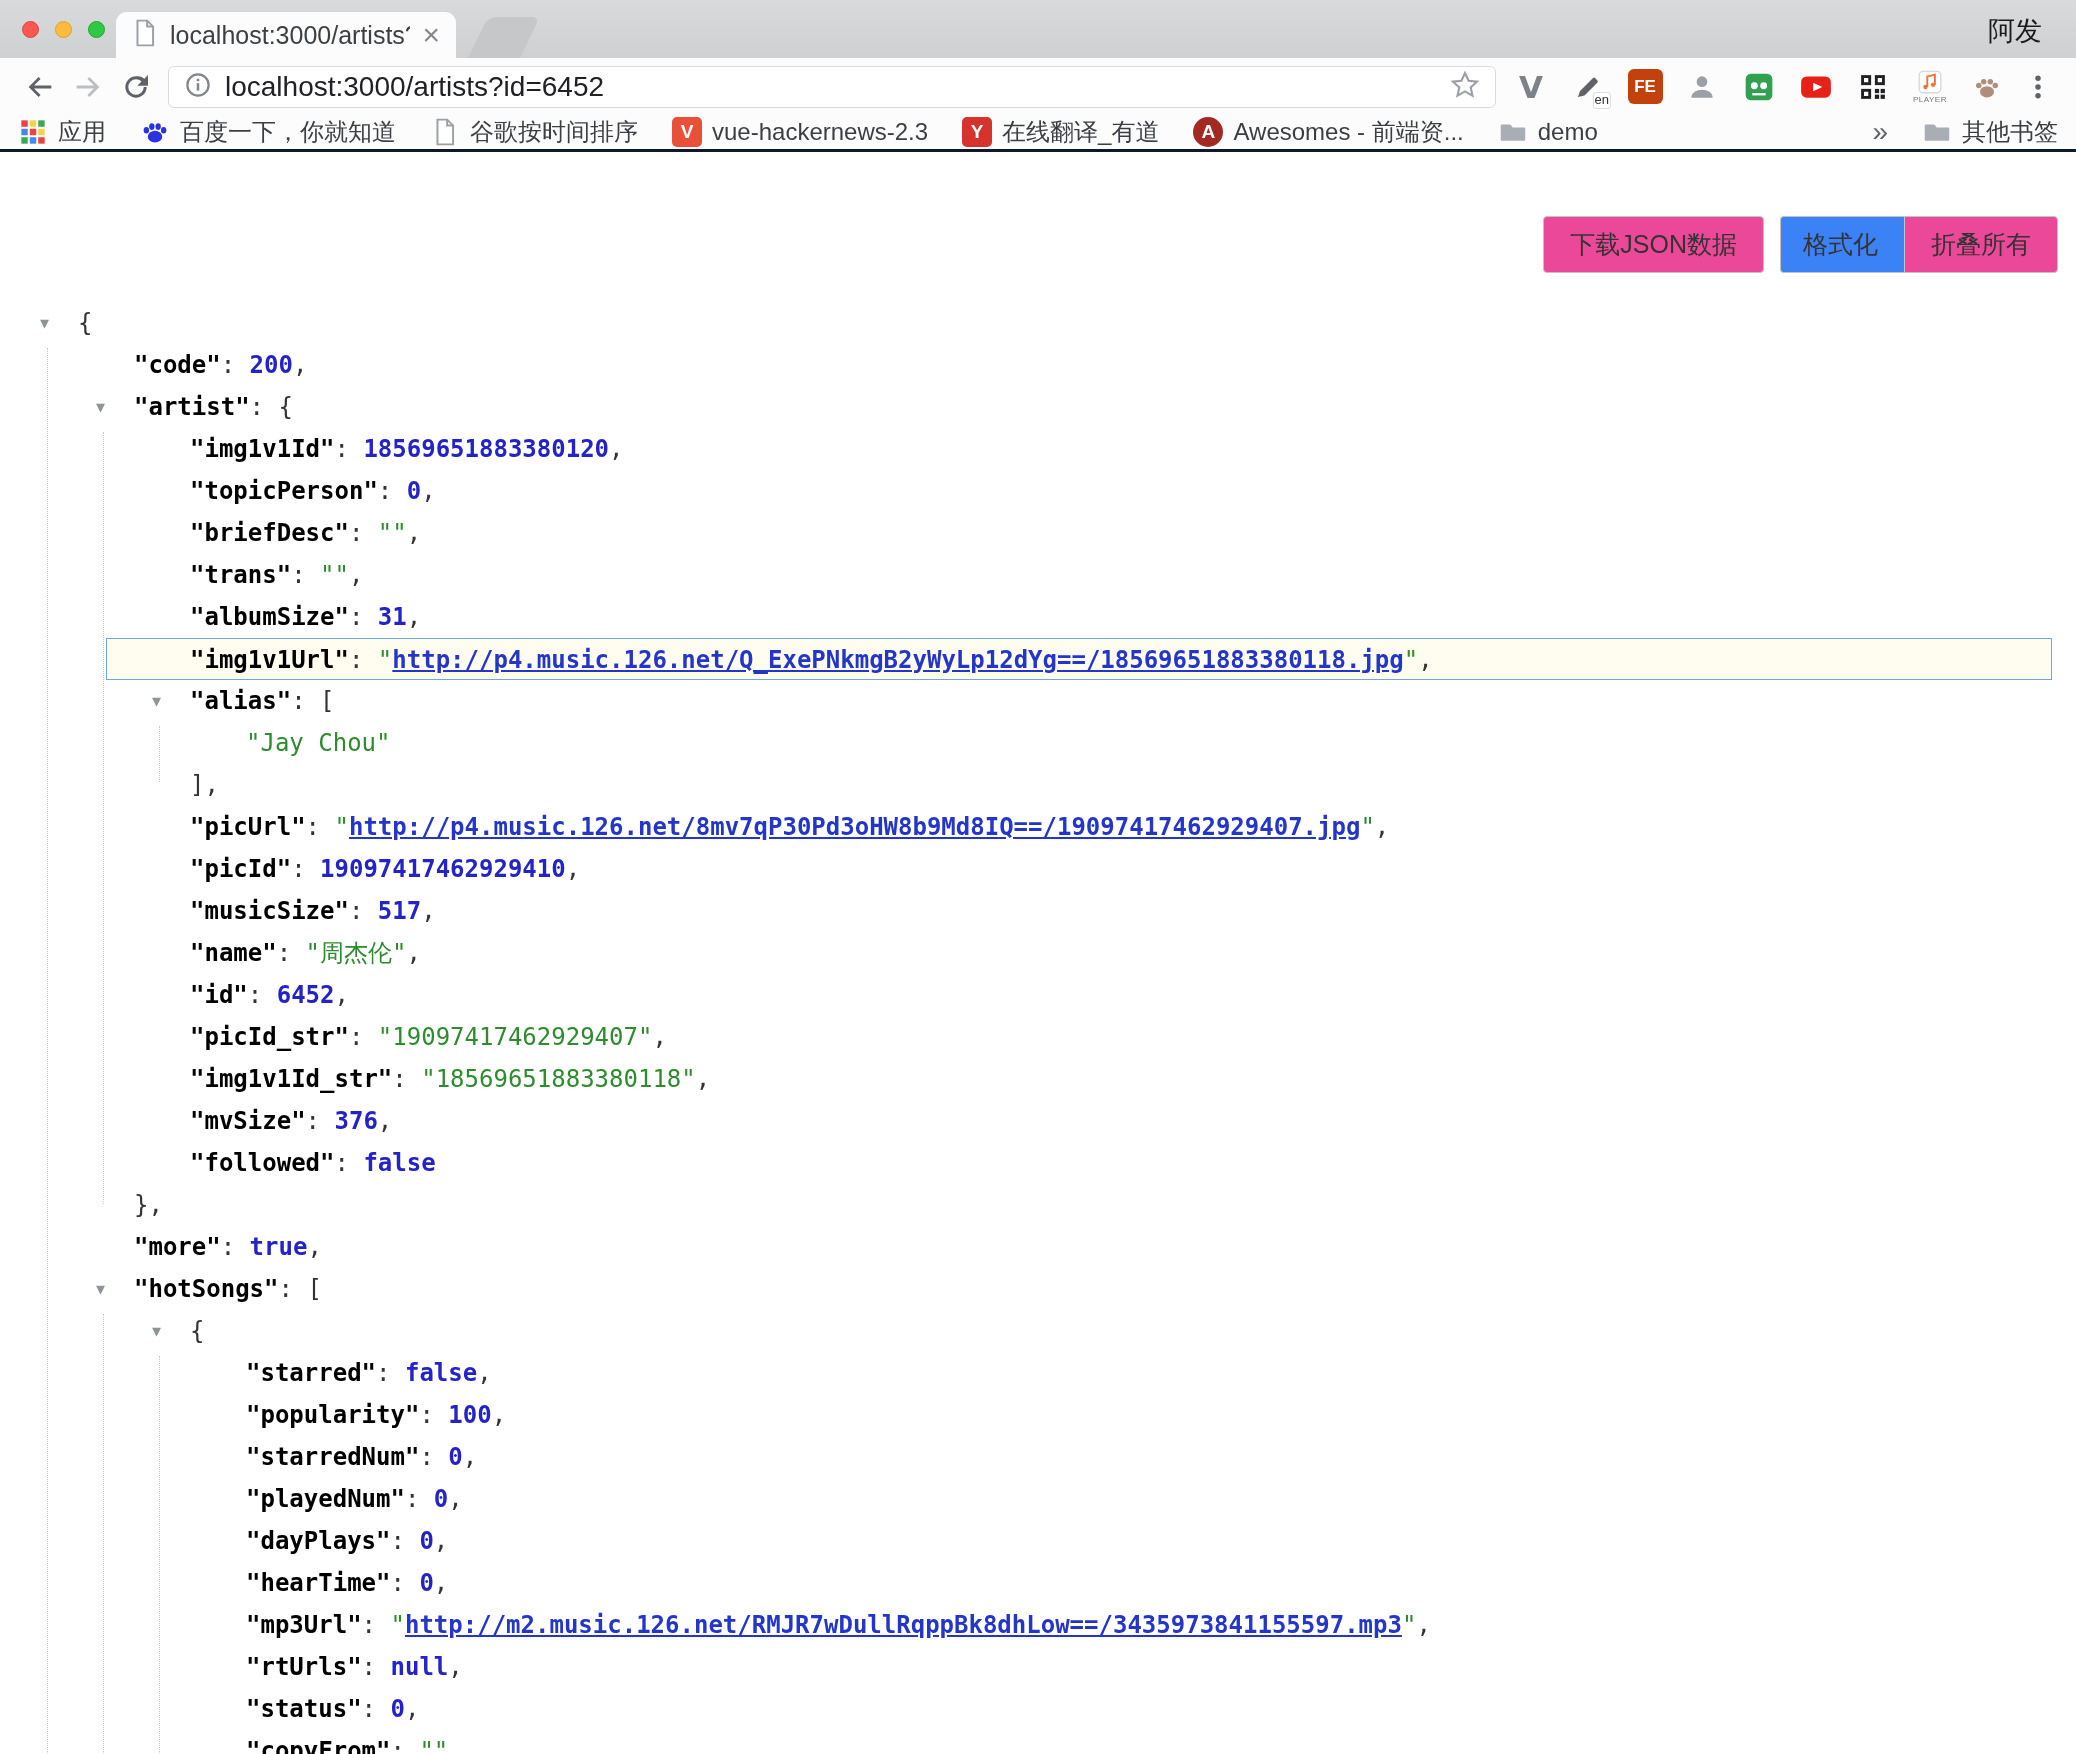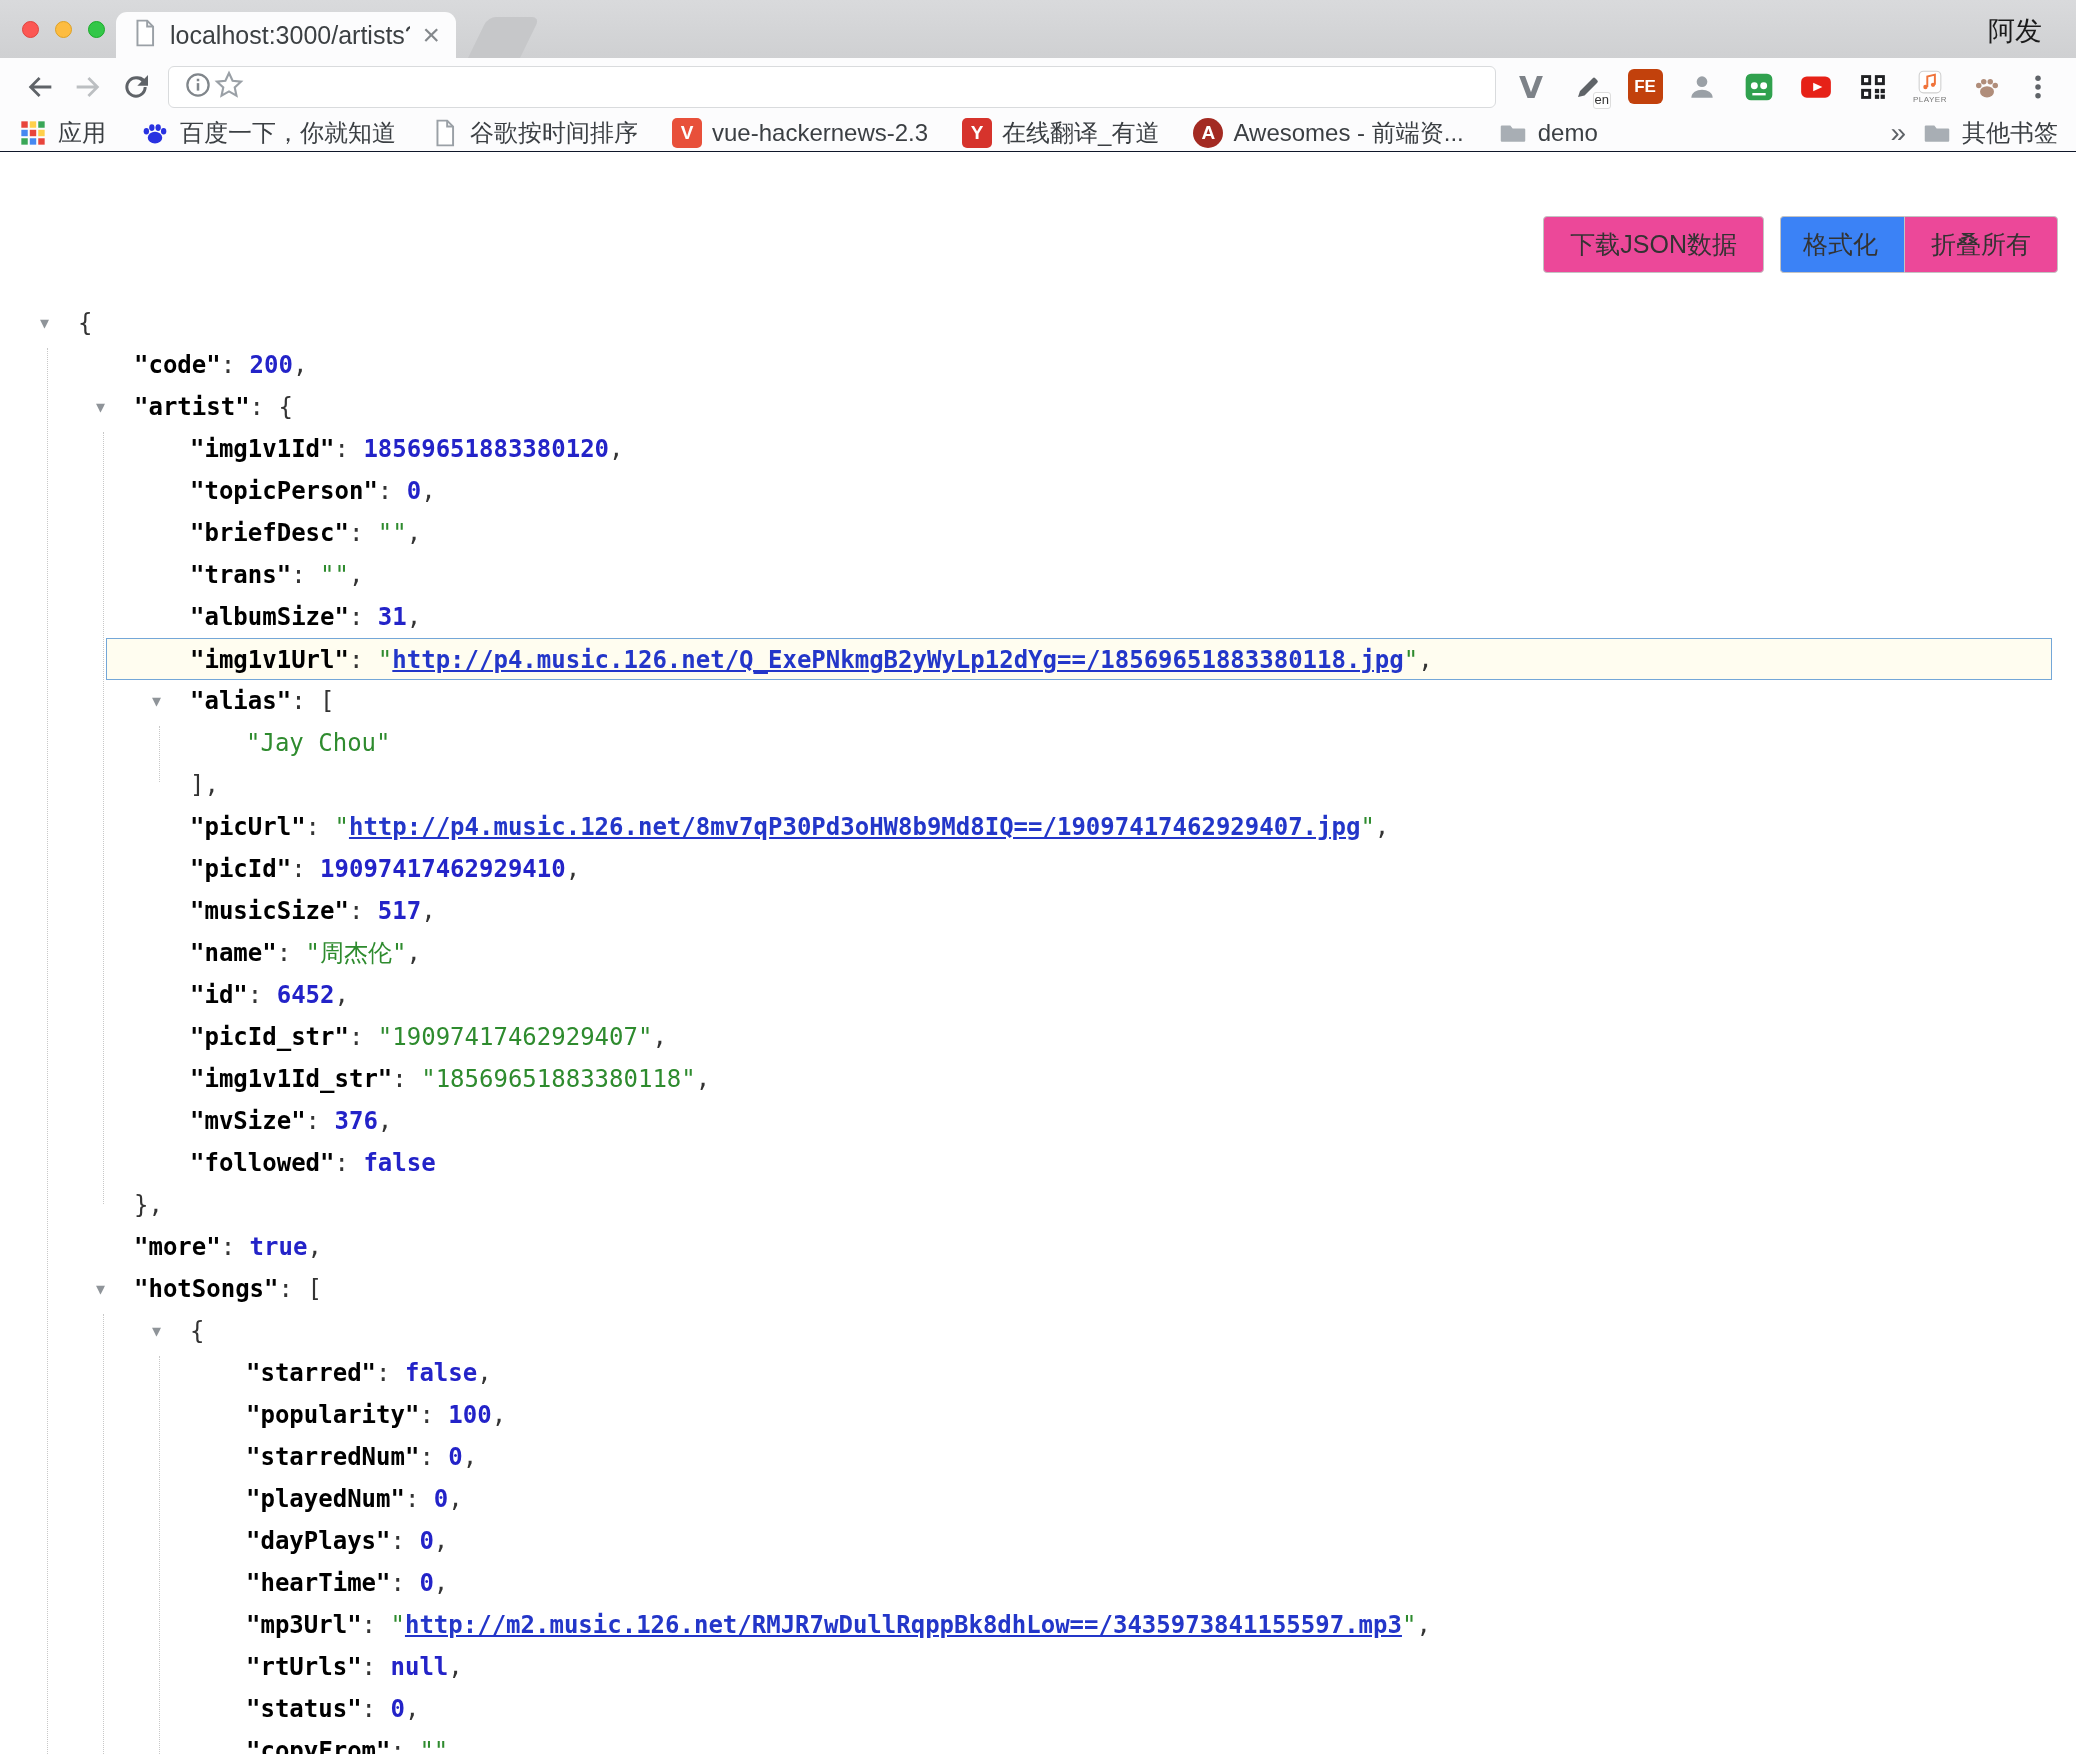--- a/index.html
+++ b/index.html
@@ -45,22 +45,22 @@
                             border-radius:6px; font-weight:800; font-size:17px; }
   .ext-badge { position:absolute; right:-2px; bottom:2px; font-size:13px;
                color:#333; background:#fff; border-radius:3px; line-height:1.1;
                padding:0 1px; border:1px solid #ddd; }
   .ext-caption { font-size:8px; color:#777; line-height:1; margin-top:1px;
                  letter-spacing:.5px; }
   .menu-btn { width:44px; height:48px; display:flex; align-items:center;
               justify-content:center; margin-left:8px; flex:0 0 auto; }
 
   
-  .bookmarks-bar { height:37px; background:#fcfcfd; border-bottom:1px solid #0f172a;
-                   display:flex; align-items:center; padding:0 18px; gap:16px;
+  .bookmarks-bar { height:37px; background:#fcfcfd; border-bottom:3px solid #0f172a;
+                   display:flex; align-items:center; padding:0 18px; gap:34px;
                    font-size:24px; color:#3b3f43; }
   .bm-item { display:flex; align-items:center; gap:10px; flex:0 0 auto; }
   .bm-icon { width:30px; height:30px; display:flex; align-items:center;
              justify-content:center; border-radius:5px; font-weight:bold;
              font-size:19px; color:#fff; flex:0 0 auto; }
   .bm-icon.icon-letter-v { background:#e8503a; }
   .bm-icon.icon-letter-y { background:#d6332c; }
   .bm-icon.icon-letter-a { background:#a32a22; border-radius:50%; }
   .bm-spacer { flex:1; }
   .bm-chevron { color:#5f6368; font-size:28px; flex:0 0 auto; }
@@ -132,20 +132,21 @@
       </svg>
   </div>
   <div class="omnibox">
     <span>
       <svg width="30" height="30" viewBox="0 0 24 24">
           <circle cx="12" cy="12" r="8.5" fill="none" stroke="#80868b" stroke-width="1.8"></circle>
           <rect x="11" y="10.5" width="2" height="6" fill="#80868b"></rect>
           <rect x="11" y="7" width="2" height="2" fill="#80868b"></rect>
         </svg>
     </span>
+    <span class="url-text">localhost:3000/artists?id=6452</span>
     <span>
       <svg width="32" height="32" viewBox="0 0 24 24">
           <path d="M12 3l2.7 5.8 6.3.7-4.7 4.3 1.3 6.2-5.6-3.2-5.6 3.2 1.3-6.2L3 9.5l6.3-.7z" fill="none" stroke="#9aa0a6" stroke-width="1.6"></path>
         </svg>
     </span>
   </div>
   <div class="extensions">
       <span class="ext ext-vimium">
         <span class="ext-text">V</span>
       </span>

